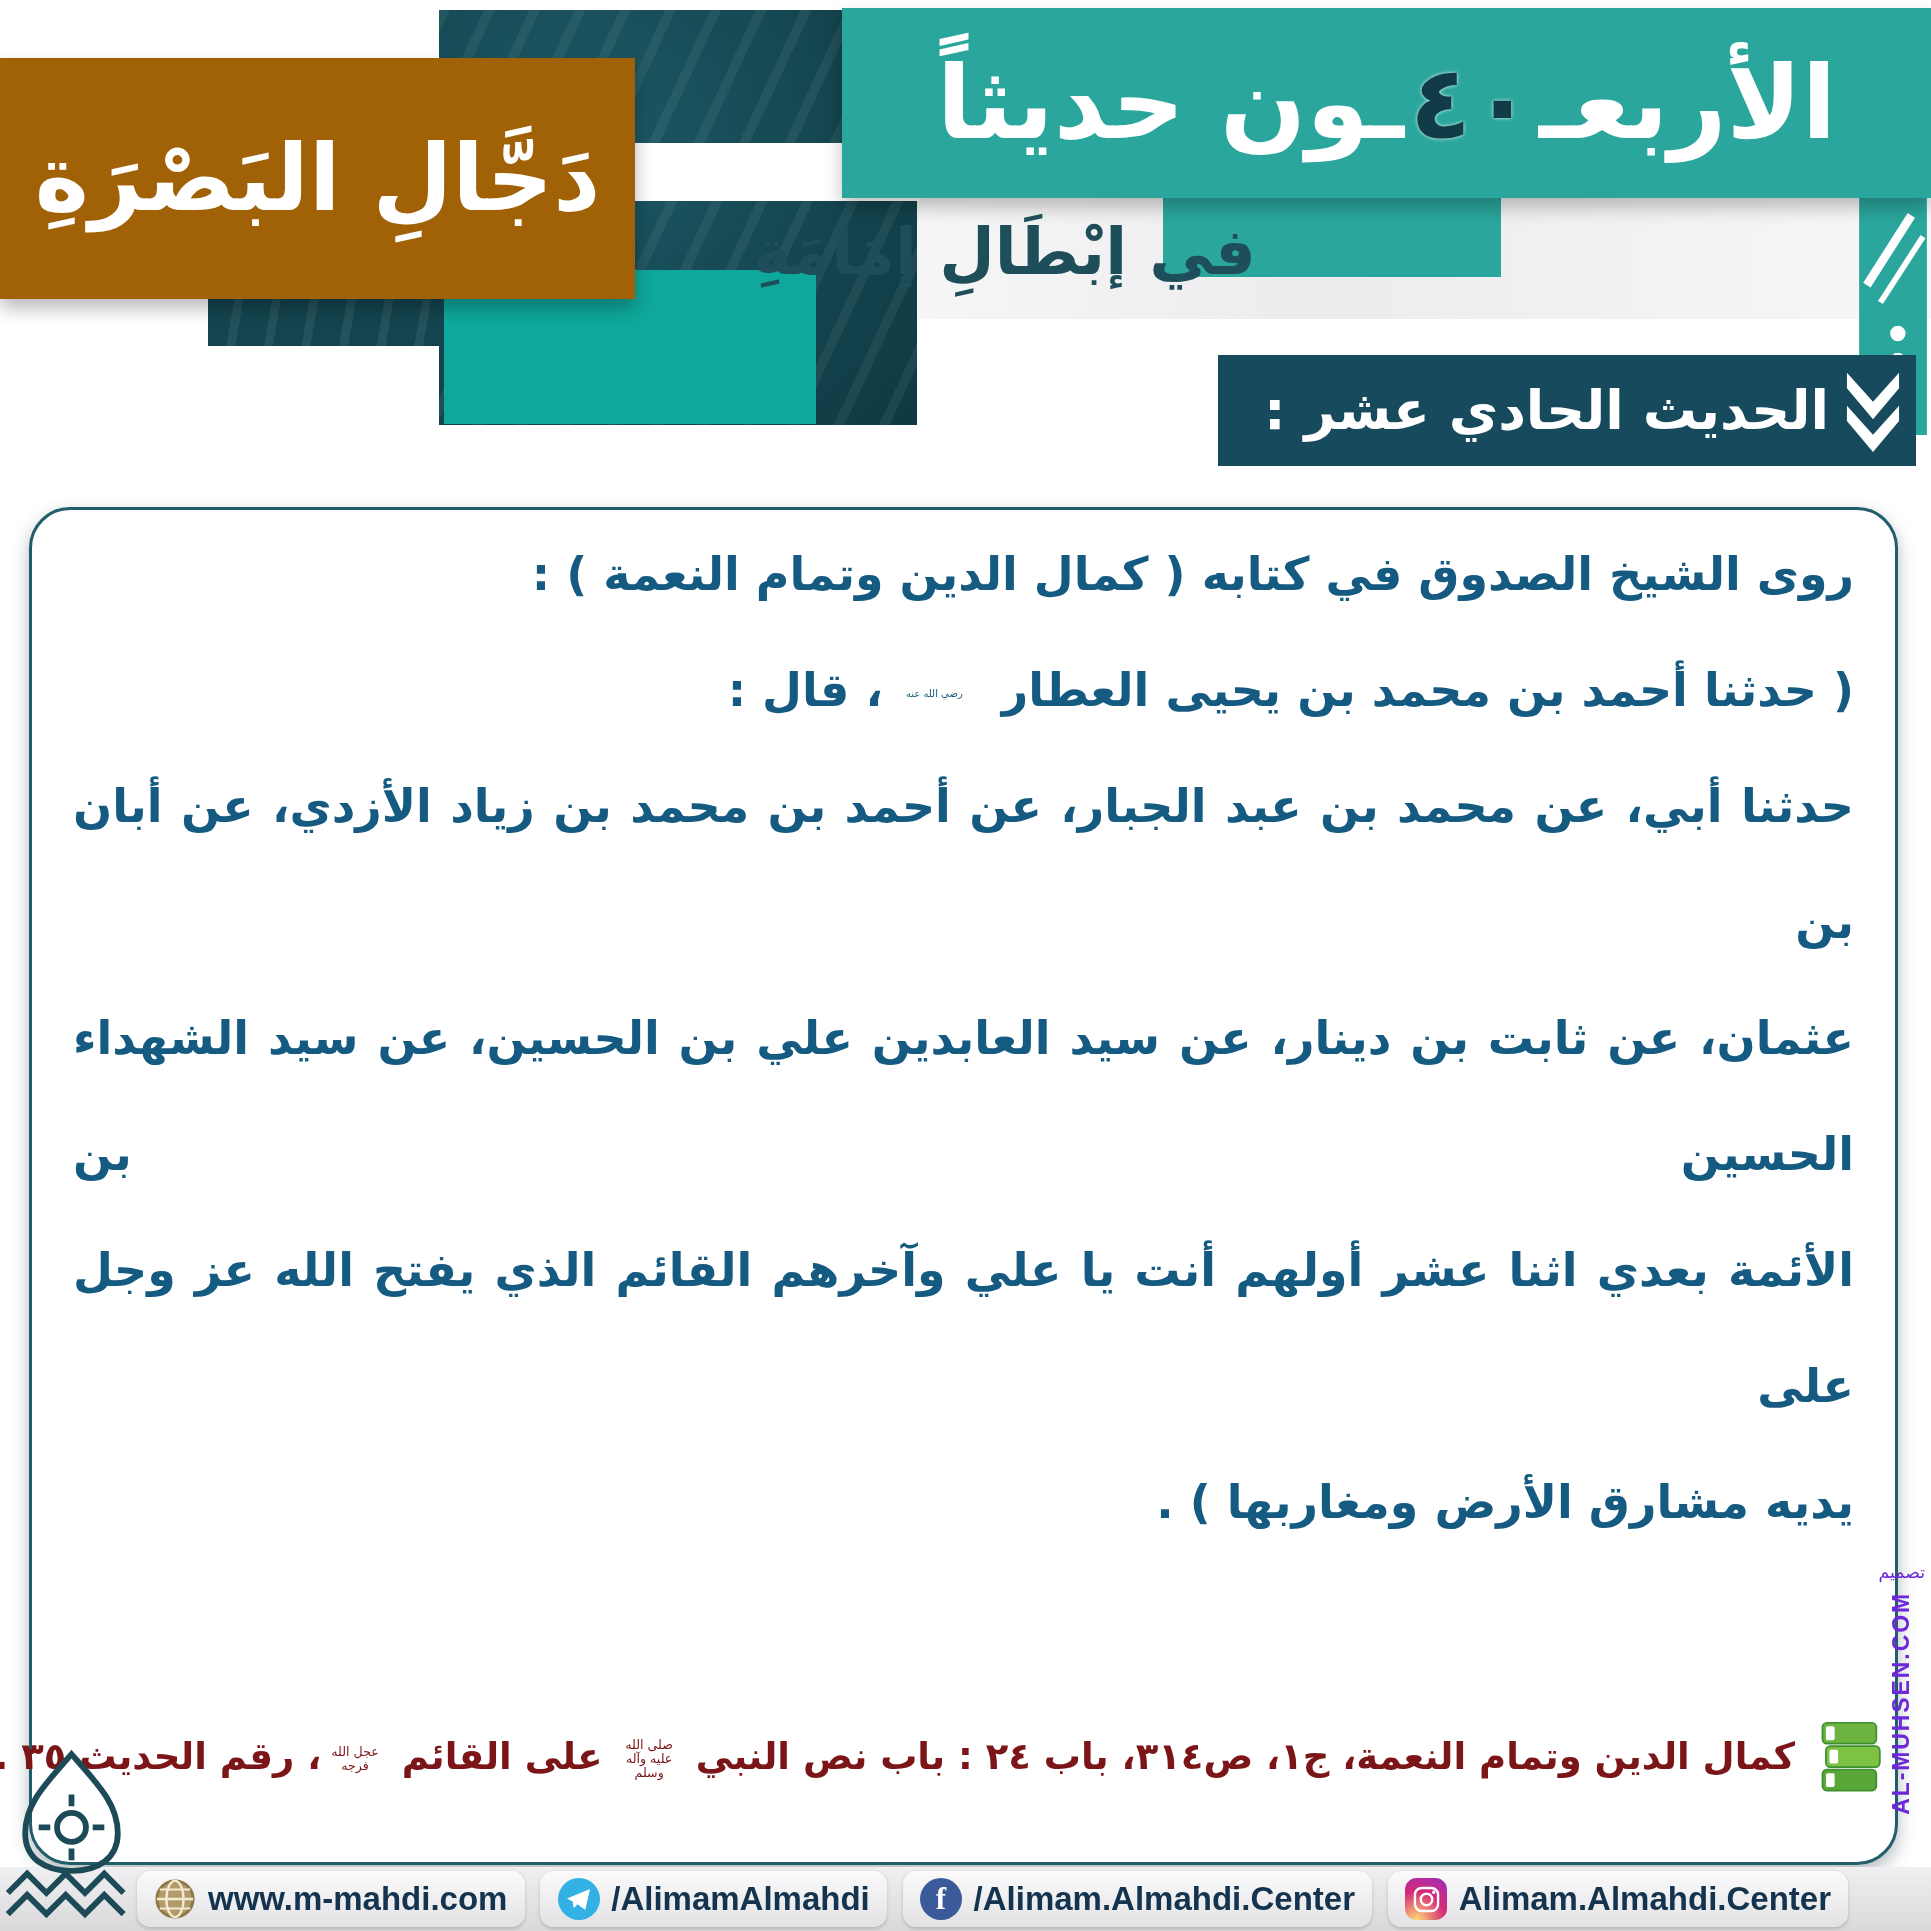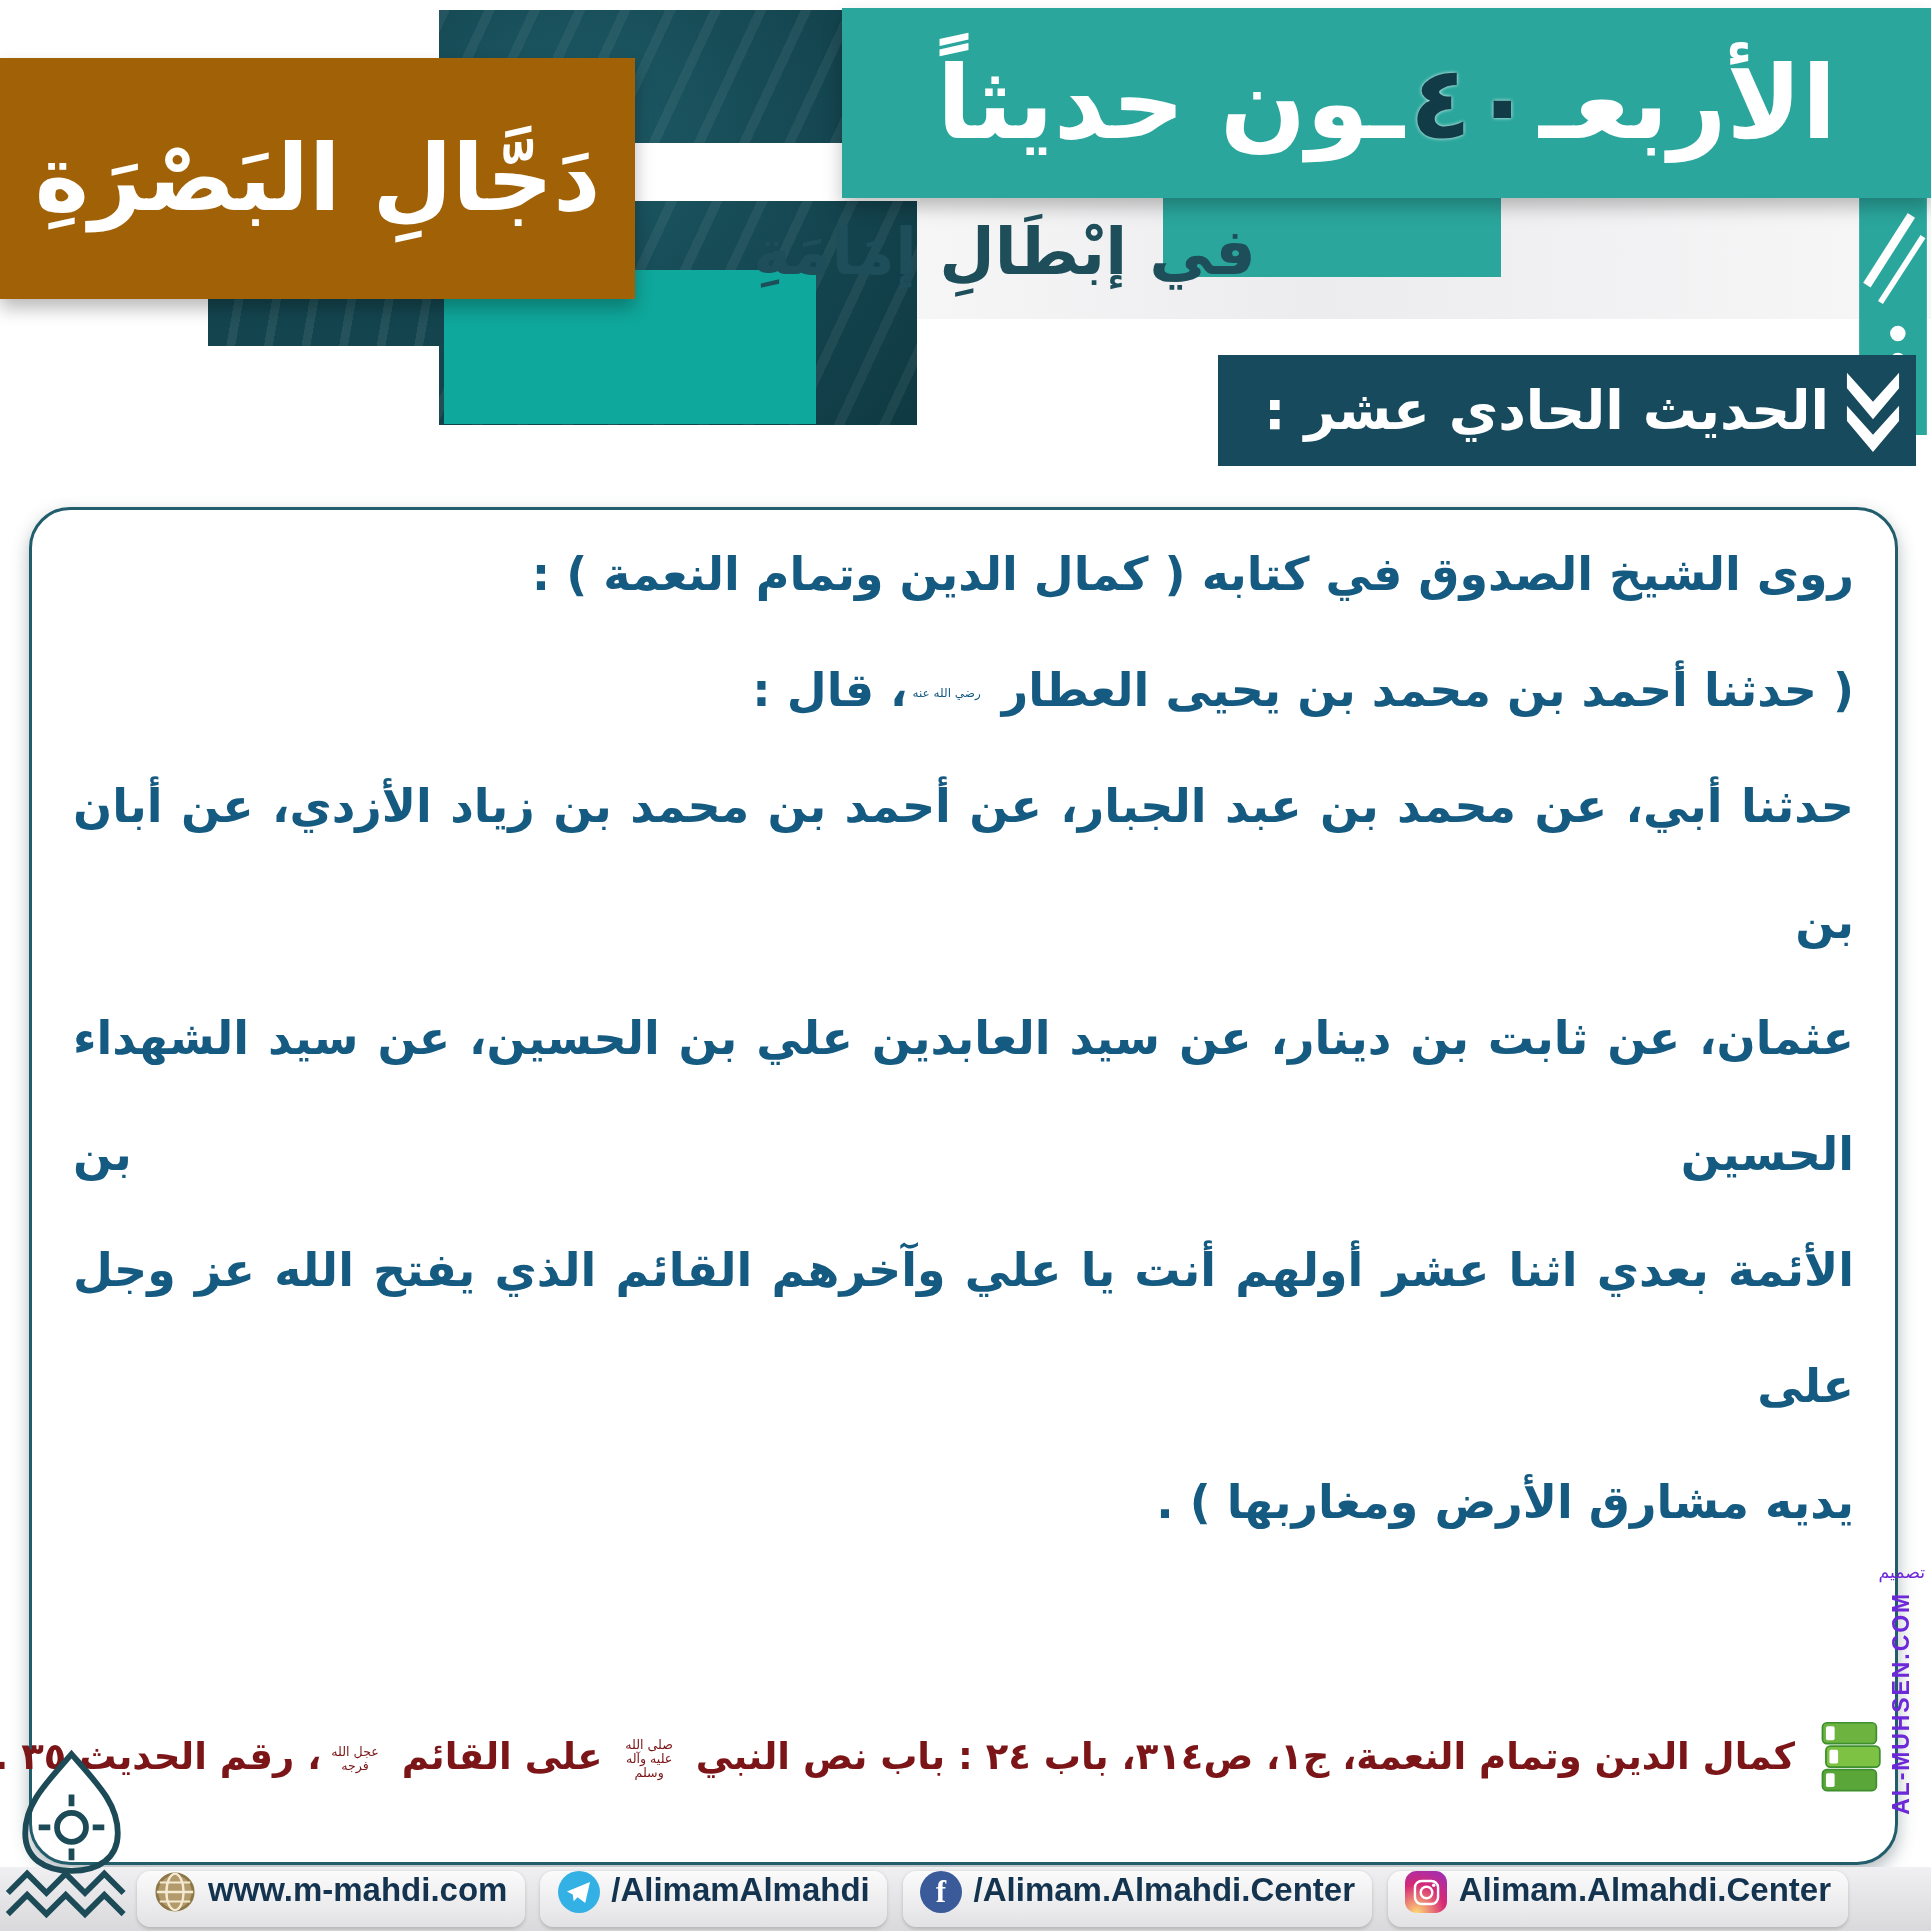--- a/index.html
+++ b/index.html
@@ -66,22 +66,22 @@
   }
   .hadith-text{
     position:absolute;left:41px;right:41px;top:5.8px;
     direction:rtl;color:#155a81;font-weight:bold;
     font-size:46px;line-height:116px;
   }
   .line{white-space:nowrap;overflow:hidden;}
   .line.just{text-align:justify;text-align-last:justify;white-space:normal;}
   .line.right{text-align:right;}
   .hon{
-    display:inline-block;font-size:12px;line-height:1.1;font-weight:normal;
-    max-width:75px;text-align:center;vertical-align:middle;margin:0 5px;
+    display:inline-block;font-size:10px;line-height:1.1;font-weight:normal;
+    max-width:75px;text-align:center;vertical-align:middle;margin:0 23px;
     white-space:normal;word-break:break-word;
   }
   .citation{
     position:absolute;right:13.5px;bottom:64px;left:58px;
     direction:rtl;display:flex;align-items:center;justify-content:center;gap:24px;
     color:#7c1517;font-weight:bold;font-size:37px;line-height:1.25;white-space:nowrap;
   }
   .citation .hon{font-size:12.6px;max-width:58px;margin:0 4.8px;}
 
   .watermark{
@@ -98,21 +98,21 @@
   
   .footer-band{
     left:0;bottom:0;width:1931px;height:64px;z-index:4;
     background:linear-gradient(#f0f0f2,#d9d9db);
   }
   .footer-row{
     left:137px;right:7.7px;bottom:2.9px;height:58px;z-index:5;
     display:flex;align-items:center;gap:15.4px;
   }
   .pill{
-    display:flex;align-items:flex-start;gap:11.6px;height:56px;padding:0 17.4px;
+    display:flex;align-items:center;gap:11.6px;height:56px;padding:0 17.4px;
     background:linear-gradient(#fbfbfc,#e2e2e4);border-radius:13.5px;
     box-shadow:0 1.9px 3.9px rgba(0,0,0,.18);
     font-family:"Liberation Sans",sans-serif;font-weight:bold;font-size:33px;color:#13334e;
     white-space:nowrap;
   }
   .circle-icon{width:42px;height:42px;border-radius:50%;display:flex;align-items:center;justify-content:center;flex:0 0 auto;}
   .mosque{left:3.9px;bottom:0;z-index:6;}
 </style>
 </head>
 <body>

